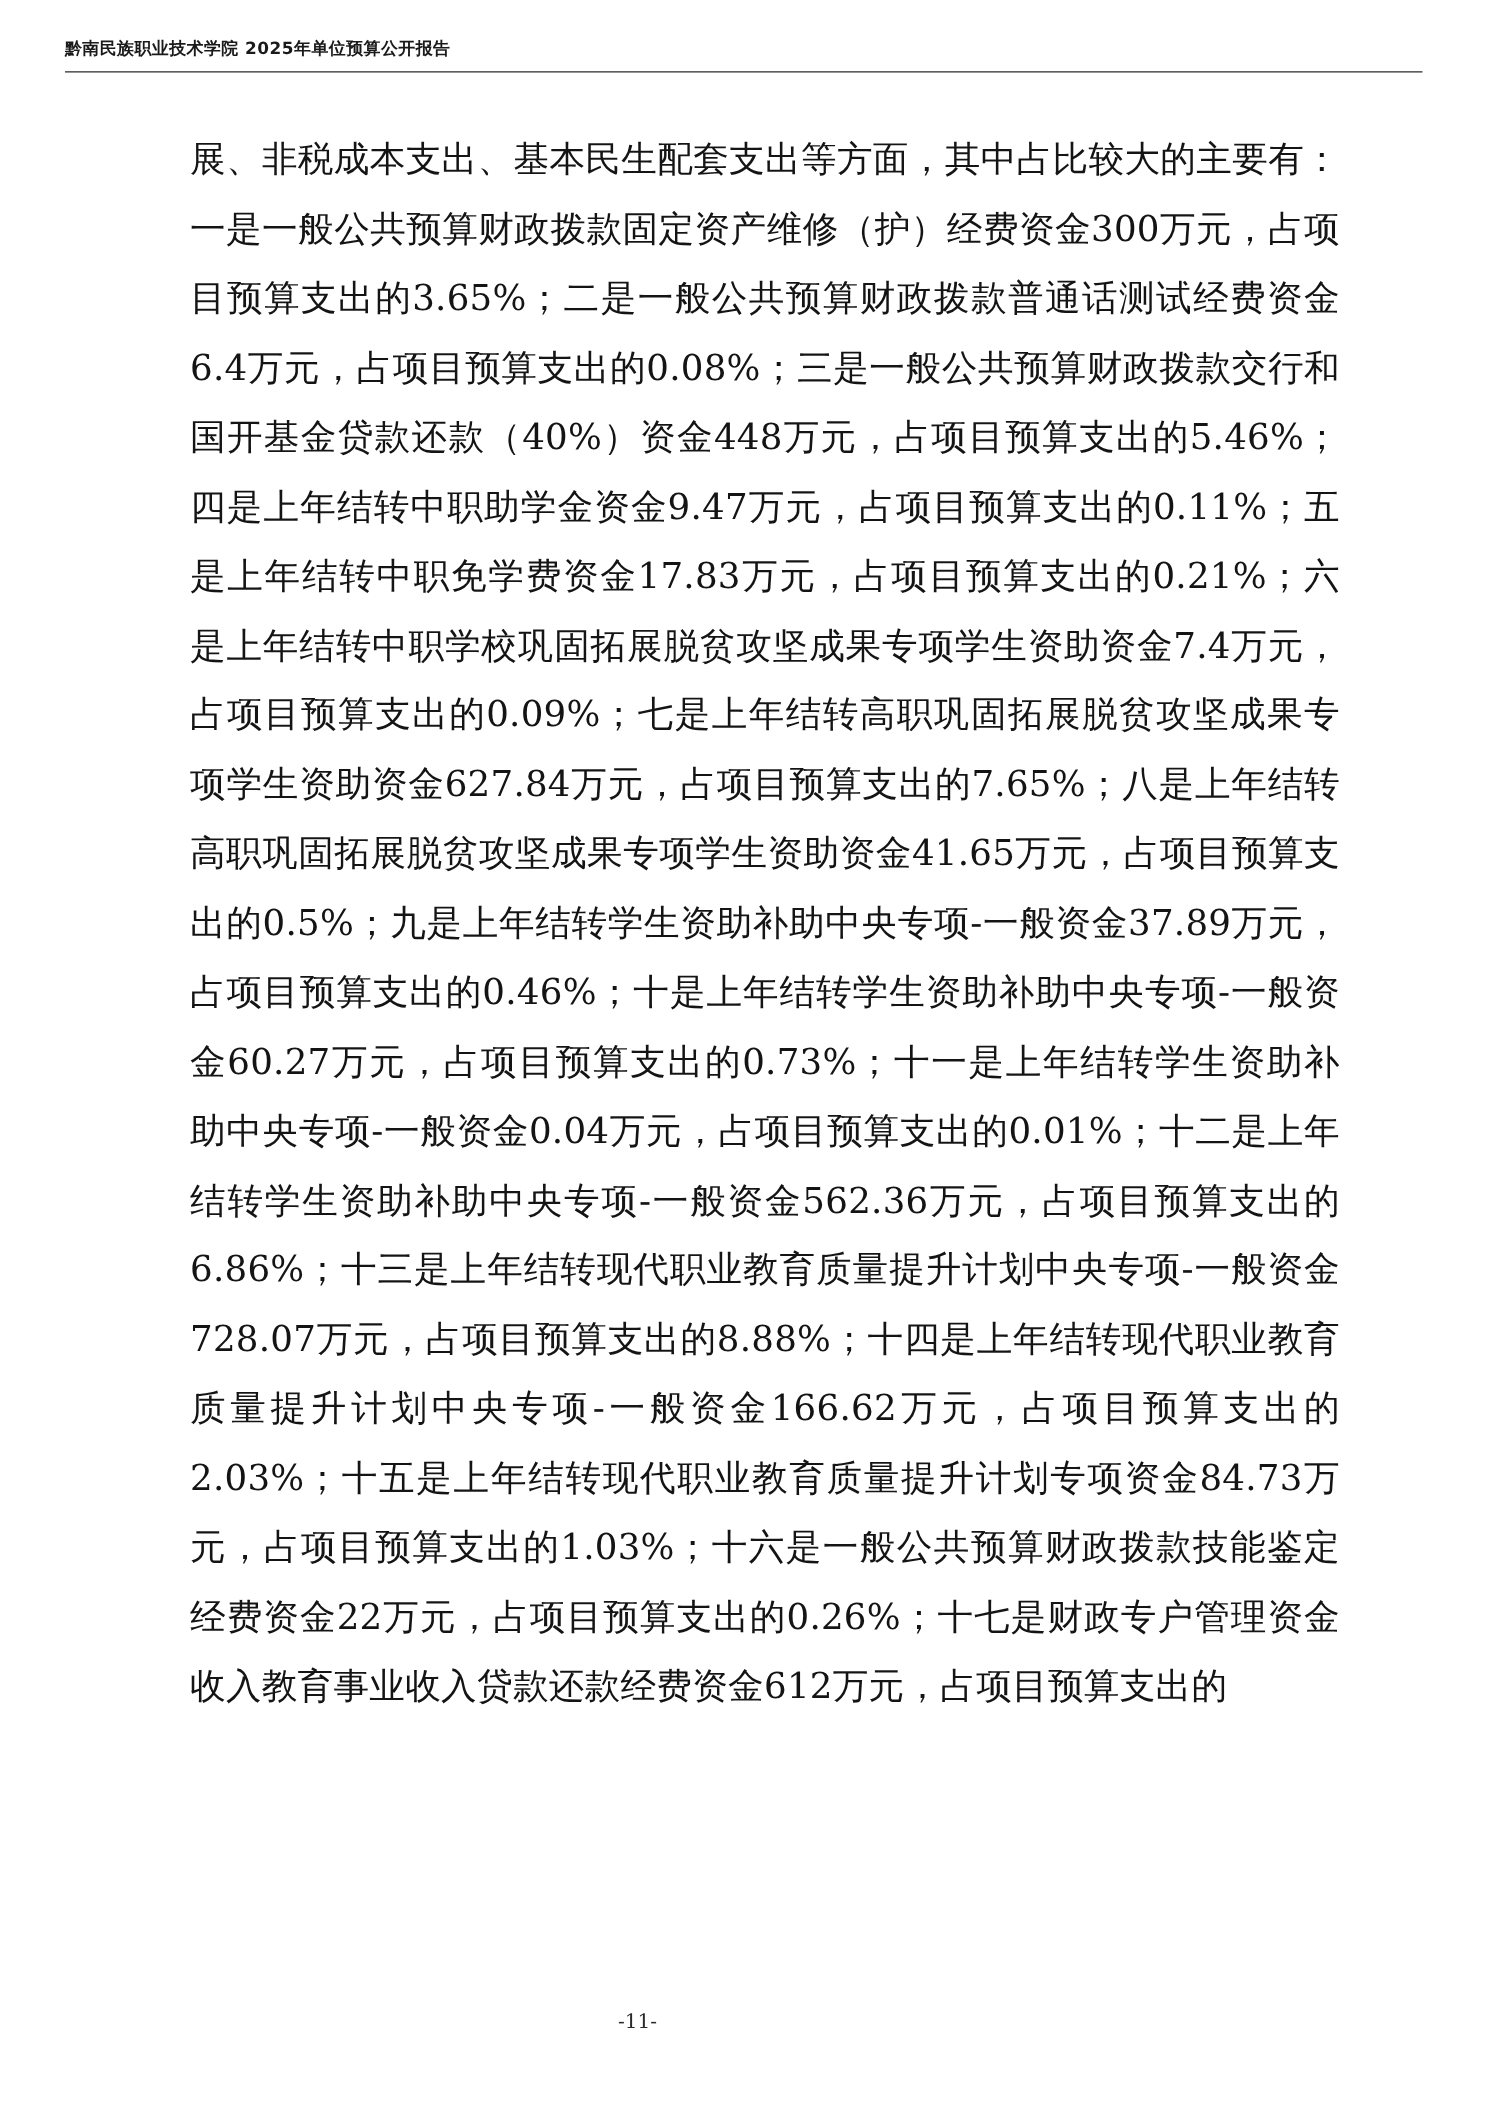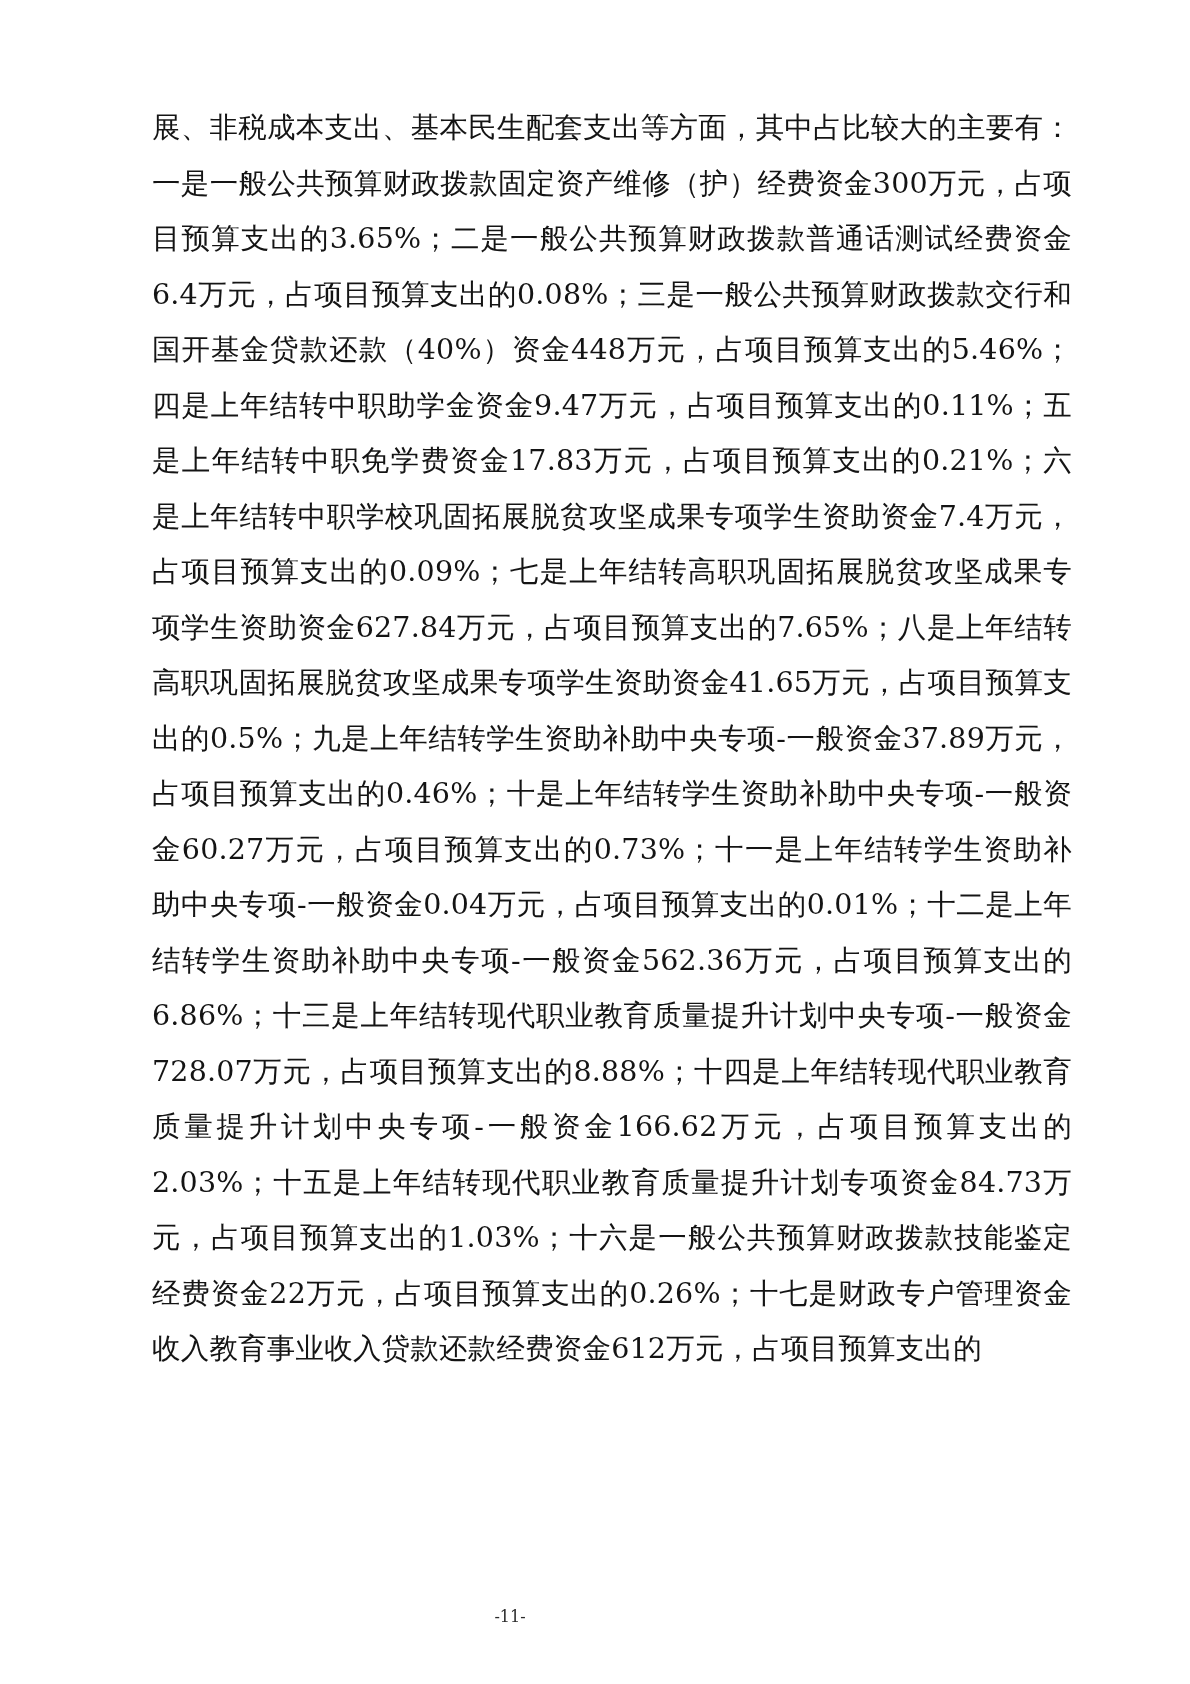--- a/index.html
+++ b/index.html
@@ -72,20 +72,24 @@
     font-family: "DejaVu Serif", "Liberation Serif", serif;
     font-size: 16px;
     color: #2a2a2a;
   }
 </style>
 </head>
 <body>
 
 <div class="page">
 
+  <div class="header">
+    <div class="header-text">黔南民族职业技术学院 2025年单位预算公开报告</div>
+    <div class="header-rule"></div>
+  </div>
 
   <div class="body-block">
     <p class="para">展、非税成本支出、基本民生配套支出等方面，其中占比较大的主要有：一是一般公共预算财政拨款固定资产维修（护）经费资金300万元，占项目预算支出的3.65%；二是一般公共预算财政拨款普通话测试经费资金6.4万元，占项目预算支出的0.08%；三是一般公共预算财政拨款交行和国开基金贷款还款（40%）资金448万元，占项目预算支出的5.46%；四是上年结转中职助学金资金9.47万元，占项目预算支出的0.11%；五是上年结转中职免学费资金17.83万元，占项目预算支出的0.21%；六是上年结转中职学校巩固拓展脱贫攻坚成果专项学生资助资金7.4万元，占项目预算支出的0.09%；七是上年结转高职巩固拓展脱贫攻坚成果专项学生资助资金627.84万元，占项目预算支出的7.65%；八是上年结转高职巩固拓展脱贫攻坚成果专项学生资助资金41.65万元，占项目预算支出的0.5%；九是上年结转学生资助补助中央专项-一般资金37.89万元，占项目预算支出的0.46%；十是上年结转学生资助补助中央专项-一般资金60.27万元，占项目预算支出的0.73%；十一是上年结转学生资助补助中央专项-一般资金0.04万元，占项目预算支出的0.01%；十二是上年结转学生资助补助中央专项-一般资金562.36万元，占项目预算支出的6.86%；十三是上年结转现代职业教育质量提升计划中央专项-一般资金728.07万元，占项目预算支出的8.88%；十四是上年结转现代职业教育质量提升计划中央专项-一般资金166.62万元，占项目预算支出的2.03%；十五是上年结转现代职业教育质量提升计划专项资金84.73万元，占项目预算支出的1.03%；十六是一般公共预算财政拨款技能鉴定经费资金22万元，占项目预算支出的0.26%；十七是财政专户管理资金收入教育事业收入贷款还款经费资金612万元，占项目预算支出的</p>
   </div>
 
   <div class="footer">
     <span class="page-number">-11-</span>
   </div>
 
 </div>

